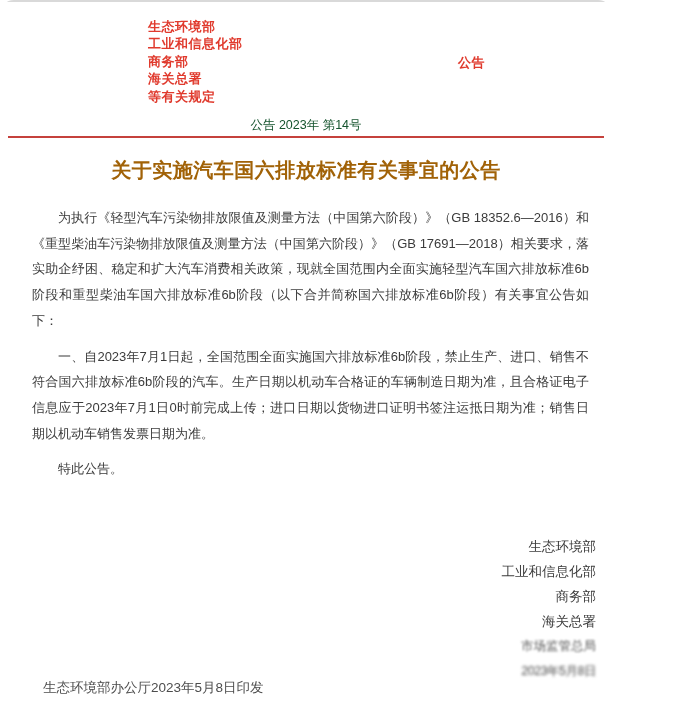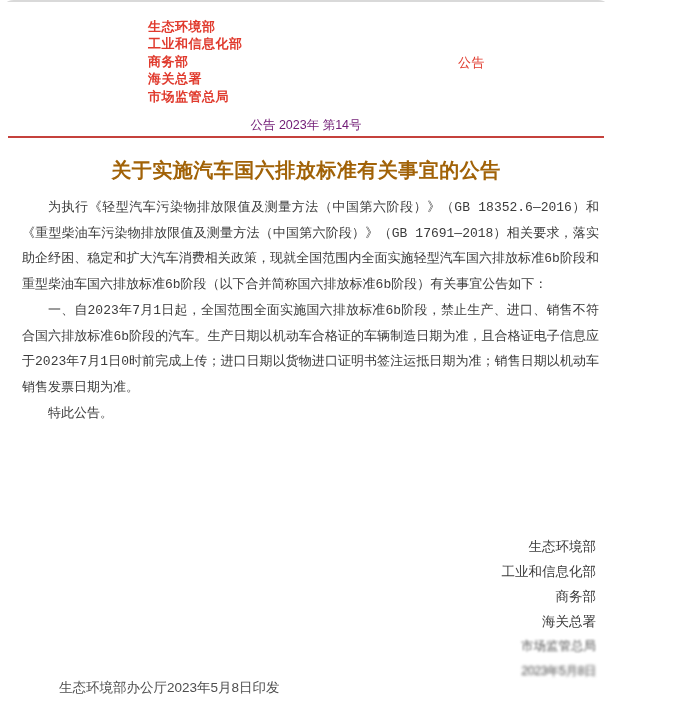--- a/index.html
+++ b/index.html
@@ -31,31 +31,31 @@
     font-weight: bold;
     line-height: 17.4px;
     letter-spacing: 0.5px;
   }
   .gonggao-label {
     position: absolute;
     left: 458px;
     top: 54px;
     color: #e03a2d;
     font-size: 13px;
-    font-weight: normal;
+    font-weight: bold;
     letter-spacing: 0.5px;
     text-align: center;
   }
   .doc-number {
     position: absolute;
     left: 0; right: 0;
     top: 117px;
     text-align: center;
     font-size: 12.5px;
-    color: #701a75;
+    color: #14532d;
   }
   .red-rule {
     position: absolute;
     left: 8px; right: 8px;
     top: 136px;
     height: 2px;
     background: #c5413c;
   }
   .doc-title {
     position: absolute;
@@ -71,23 +71,22 @@
     position: absolute;
     left: 22px;
     right: 13px;
     top: 195px;
     color: #3b3b3b;
     font-size: 13px;
     line-height: 25.7px;
     text-align: justify;
   }
   .body-text p {
-    margin: 0;
+    margin: 10px;
     text-indent: 2em;
-    font-family: Liberation Mono, monospace;
   }
   .signatures {
     position: absolute;
     right: 16px;
     top: 534px;
     text-align: right;
     color: #3b3b3b;
     font-size: 13.5px;
     line-height: 25px;
   }
@@ -97,39 +96,39 @@
     font-size: 12.5px;
   }
   .sig-blur-2 {
     filter: blur(1.8px);
     color: #4a4a4a;
     font-size: 12.5px;
     letter-spacing: -0.5px;
   }
   .print-note {
     position: absolute;
-    left: 59px;
+    left: 43px;
     top: 679px;
     font-size: 13.5px;
     color: #4d4d4d;
   }
 </style>
 </head>
 <body>
 
 <div class="page">
 
   <div class="top-rule"></div>
 
   <div class="agencies">
     <div>生态环境部</div>
     <div>工业和信息化部</div>
     <div>商务部</div>
     <div>海关总署</div>
-    <div>市场监管总局</div>
+    <div>等有关规定</div>
   </div>
 
   <div class="gonggao-label">公告</div>
 
   <div class="doc-number">公告 2023年 第14号</div>
 
   <div class="red-rule"></div>
 
   <div class="doc-title">关于实施汽车国六排放标准有关事宜的公告</div>
 

